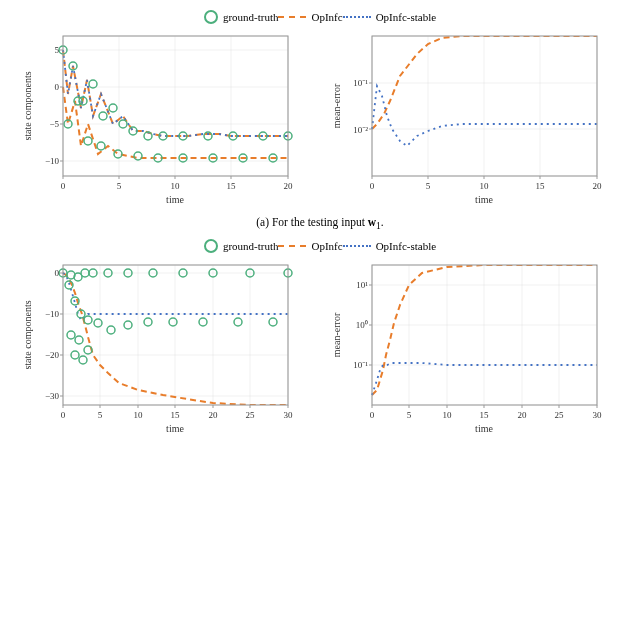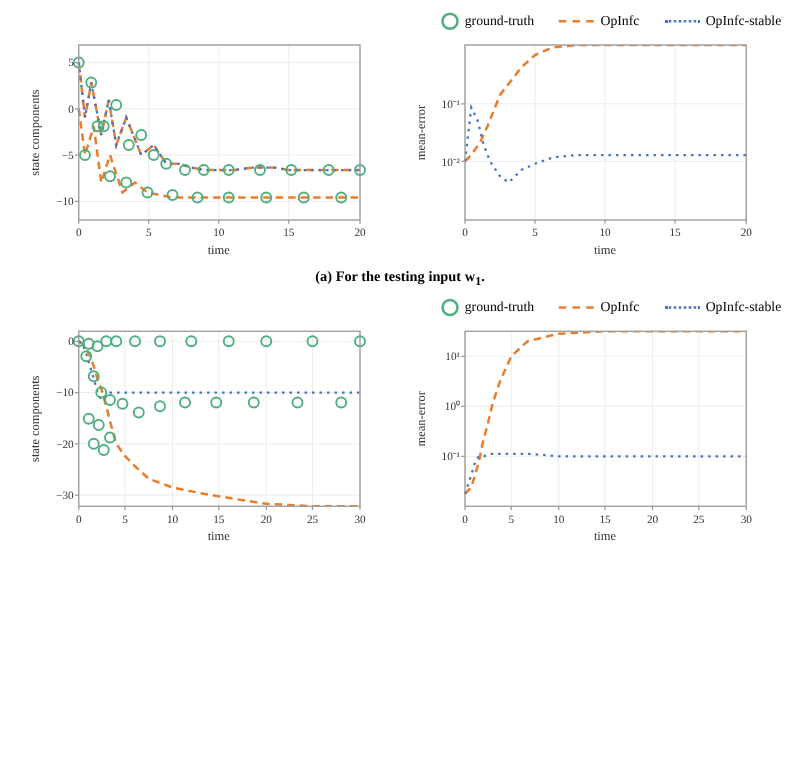--- a/index.html
+++ b/index.html
@@ -19,22 +19,21 @@
     .figure-row {
       display: flex;
       flex-direction: column;
       width: 100%;
       margin-bottom: 2px;
     }
 
     .legend-row {
       display: flex;
       align-items: center;
-      justify-content: flex-end;
-      gap: 20px;
+      justify-content: center;
       margin-bottom: 4px;
       font-size: 11px;
     }
 
     .legend-item {
       display: flex;
       align-items: center;
       gap: 5px;
     }
 
@@ -76,21 +75,20 @@
 
     svg {
       display: block;
     }
 
     .caption {
       text-align: center;
       font-size: 11.5px;
       margin-top: 3px;
       margin-bottom: 6px;
-      font-weight: bold;
     }
 
     .tick-text {
       font-size: 9px;
       fill: #333;
     }
   </style>
 </head>
 <body>
 

